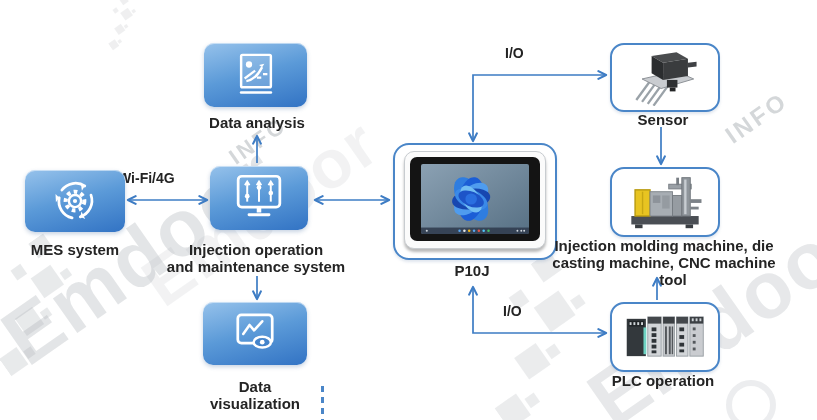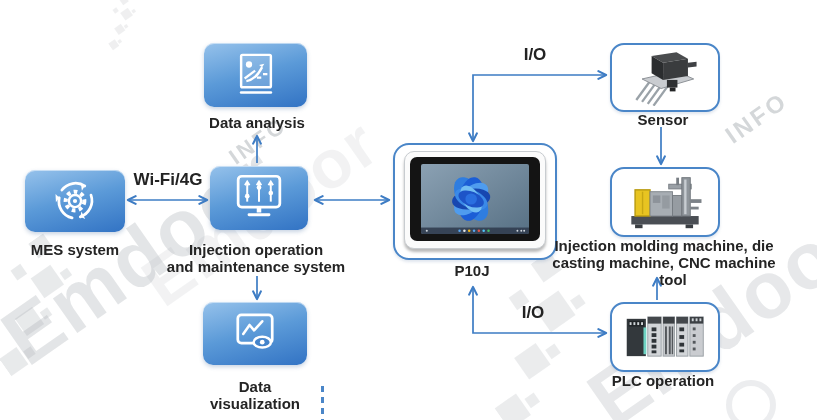--- a/index.html
+++ b/index.html
@@ -9,21 +9,21 @@
   }
   
   .wm{position:absolute; z-index:0; pointer-events:none; color:#aab0b5; font-weight:bold; white-space:nowrap;}
   .wm-big{font-size:80px; letter-spacing:2px;}
   .wm-info{font-size:22px; letter-spacing:3px;}
   .pix{position:absolute; z-index:0; pointer-events:none;}
   .corner-arc{position:absolute; z-index:0; width:38px; height:38px; border:6px solid #c9ccd0;
     border-radius:50%; opacity:.35; left:726px; top:380px;}
   
   .wires{position:absolute; left:0; top:0; z-index:1; pointer-events:none;}
-  .wire-label{position:absolute; z-index:2; font-size:17px; font-weight:700; color:#232323; text-align:center;}
+  .wire-label{position:absolute; z-index:2; font-size:14px; font-weight:700; color:#232323; text-align:left;}
   .dashed-line{position:absolute; z-index:2; left:321px; top:386px; width:3px; height:34px;
     background:repeating-linear-gradient(180deg,#4a86c8 0 6px,transparent 6px 11px);}
   
   .tile{position:absolute; z-index:2; border-radius:10px;
     background:linear-gradient(165deg,#96c2eb 0%,#5b9ad8 48%,#3273c4 100%);
     box-shadow: inset 0 1px 0 rgba(255,255,255,.5), 0 2px 4px rgba(70,110,160,.3);
     display:flex; align-items:center; justify-content:center;}
   
   .photo-box{position:absolute; z-index:2; background:#fff; border:2px solid #4a86c8; border-radius:14px;
     box-shadow:0 2px 3px rgba(100,130,170,.2); display:flex; align-items:center; justify-content:center;}

